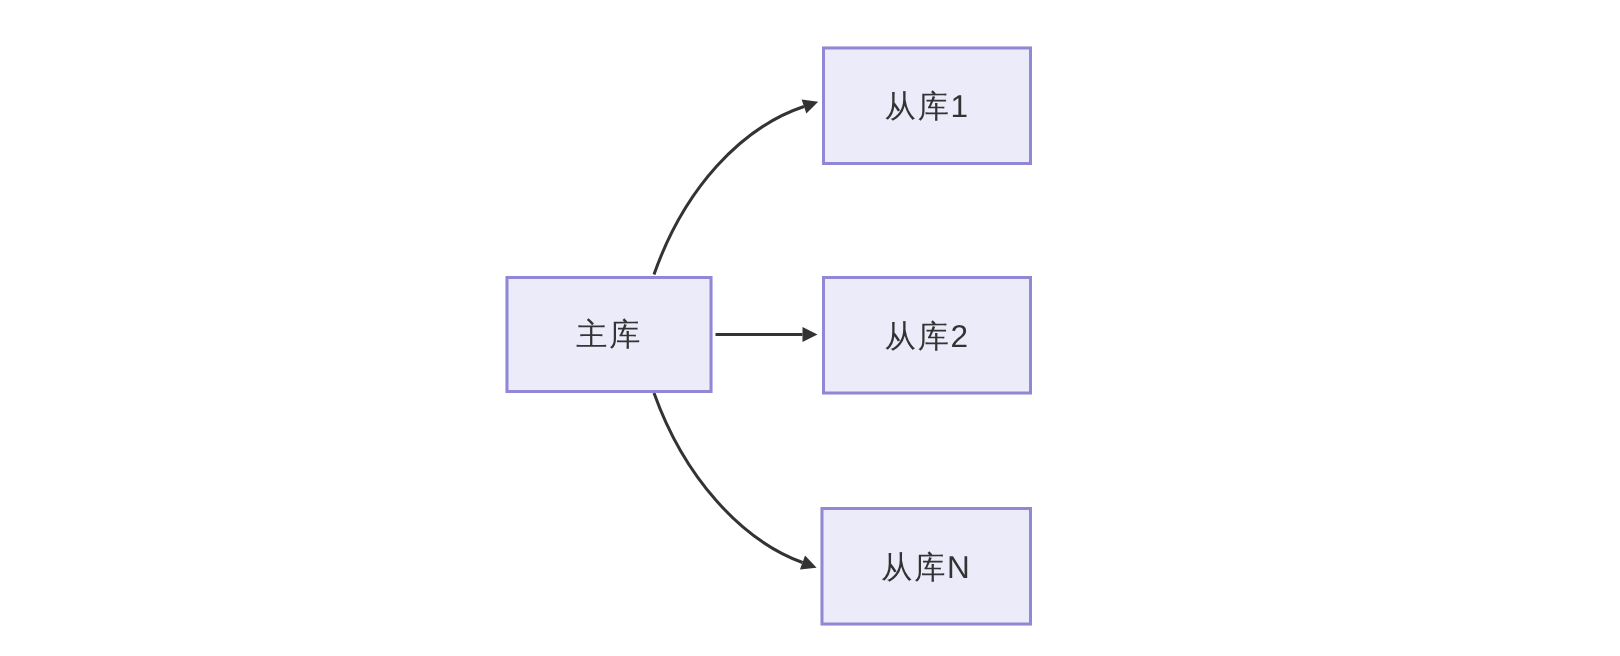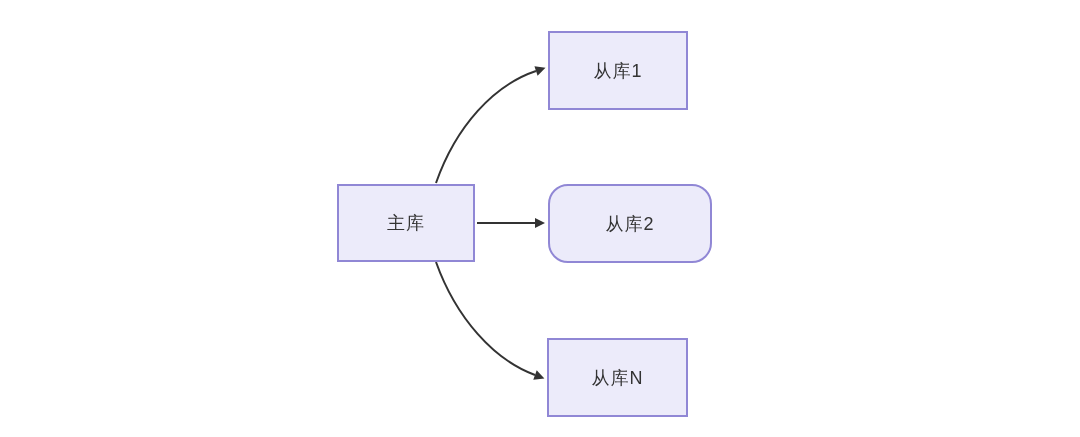--- a/index.html
+++ b/index.html
@@ -25,26 +25,26 @@
   }
   .node {
     position: absolute;
     box-sizing: border-box;
     background: #ecebfa;
     border: 2px solid #9087d5;
     display: flex;
     align-items: center;
     justify-content: center;
     color: #333333;
-    font-size: 18px;
+    font-size: 21px;
     letter-spacing: 1px;
   }
   .node-master { left: 337px; top: 184px; width: 138px; height: 78px; text-align: right; }
   .node-slave1 { left: 548px; top: 31px;  width: 140px; height: 79px; }
-  .node-slave2 { left: 548px; top: 184px; width: 164px; height: 79px; border-radius: 20px; }
+  .node-slave2 { left: 548px; top: 184px; width: 140px; height: 79px; }
   .node-slaveN { left: 547px; top: 338px; width: 141px; height: 79px; align-items: center; }
 </style>
 </head>
 <body>
 
 <div class="canvas">
 
   <svg class="edges-layer" viewBox="0 0 1080 437" xmlns="http://www.w3.org/2000/svg">
     <defs>
       <marker id="arrowhead" markerUnits="userSpaceOnUse" markerWidth="12" markerHeight="12" viewBox="0 0 12 12" refX="1" refY="6" orient="auto">

